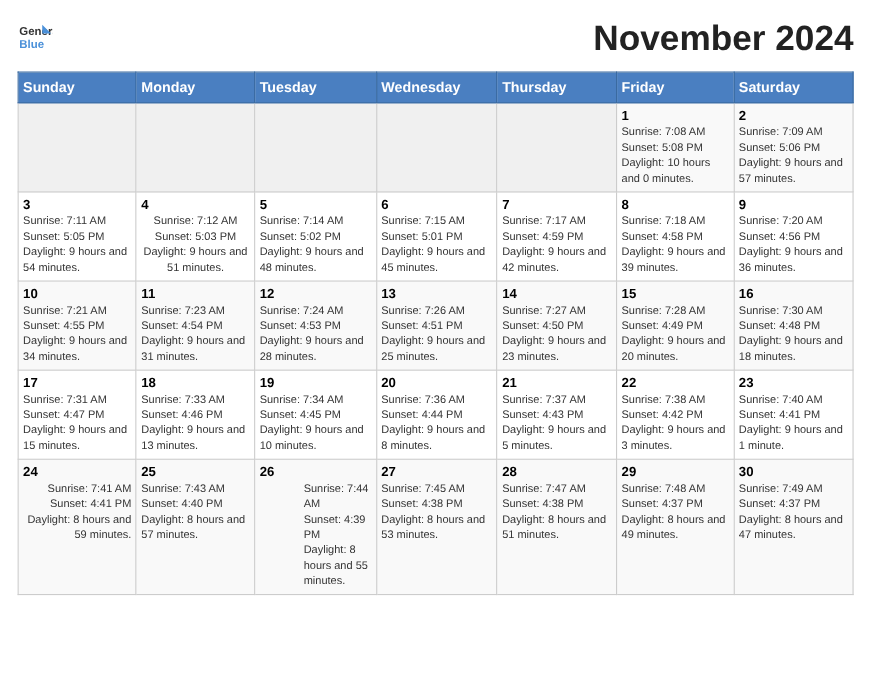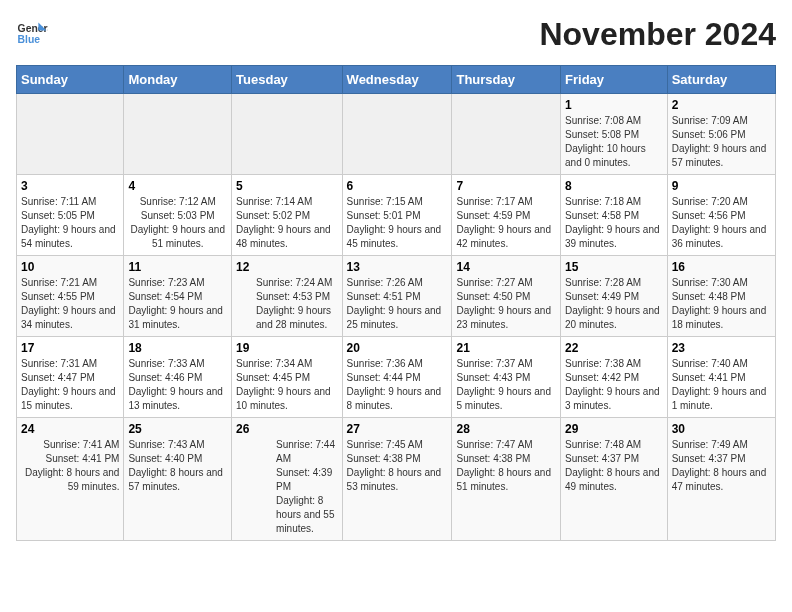--- a/index.html
+++ b/index.html
@@ -179,21 +179,21 @@
 Daylight: 9 hours and 34 minutes.</div>
         </td>
         <td>
           <span class="day-num">11</span>
           <div class="day-info" style="white-space: pre-line;">Sunrise: 7:23 AM
 Sunset: 4:54 PM
 Daylight: 9 hours and 31 minutes.</div>
         </td>
         <td>
           <span class="day-num">12</span>
-          <div class="day-info" style="white-space: pre-line; margin-left: 20px;">Sunrise: 7:24 AM
+          <div class="day-info" style="white-space: pre-line;">Sunrise: 7:24 AM
 Sunset: 4:53 PM
 Daylight: 9 hours and 28 minutes.</div>
         </td>
         <td>
           <span class="day-num">13</span>
           <div class="day-info" style="white-space: pre-line;">Sunrise: 7:26 AM
 Sunset: 4:51 PM
 Daylight: 9 hours and 25 minutes.</div>
         </td>
         <td>

